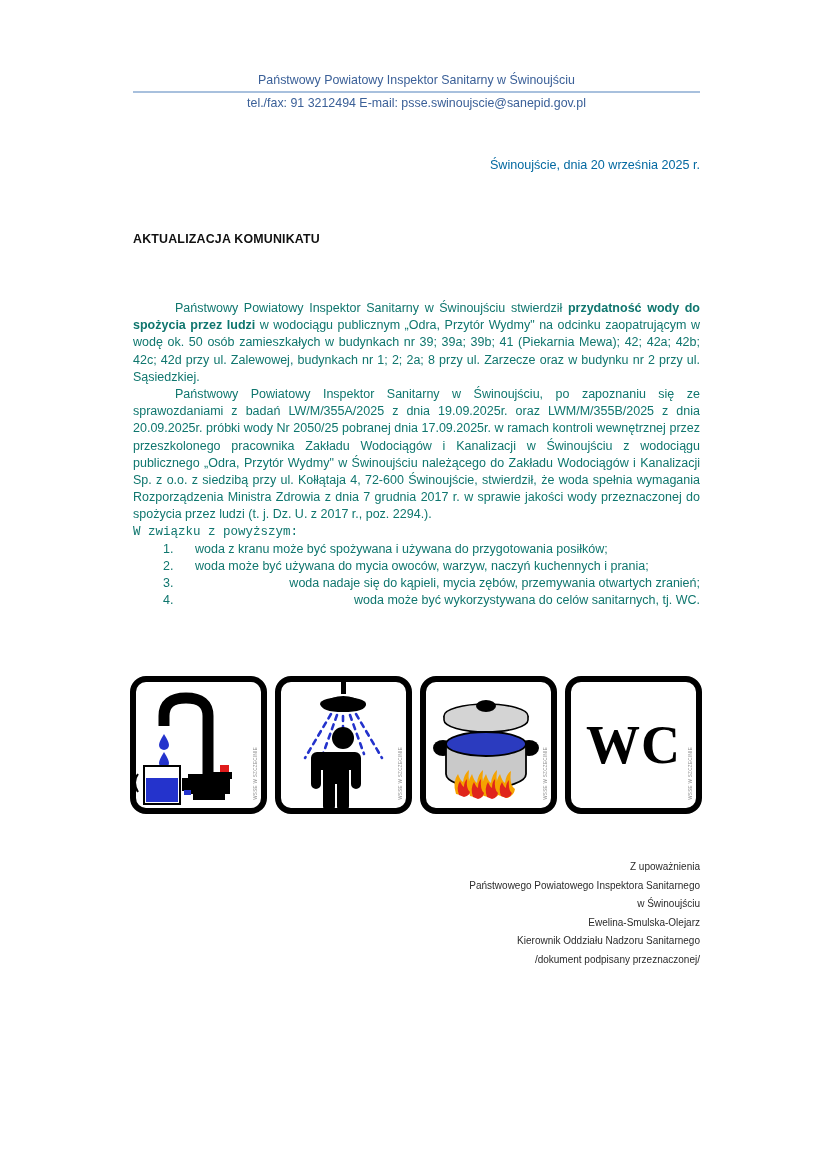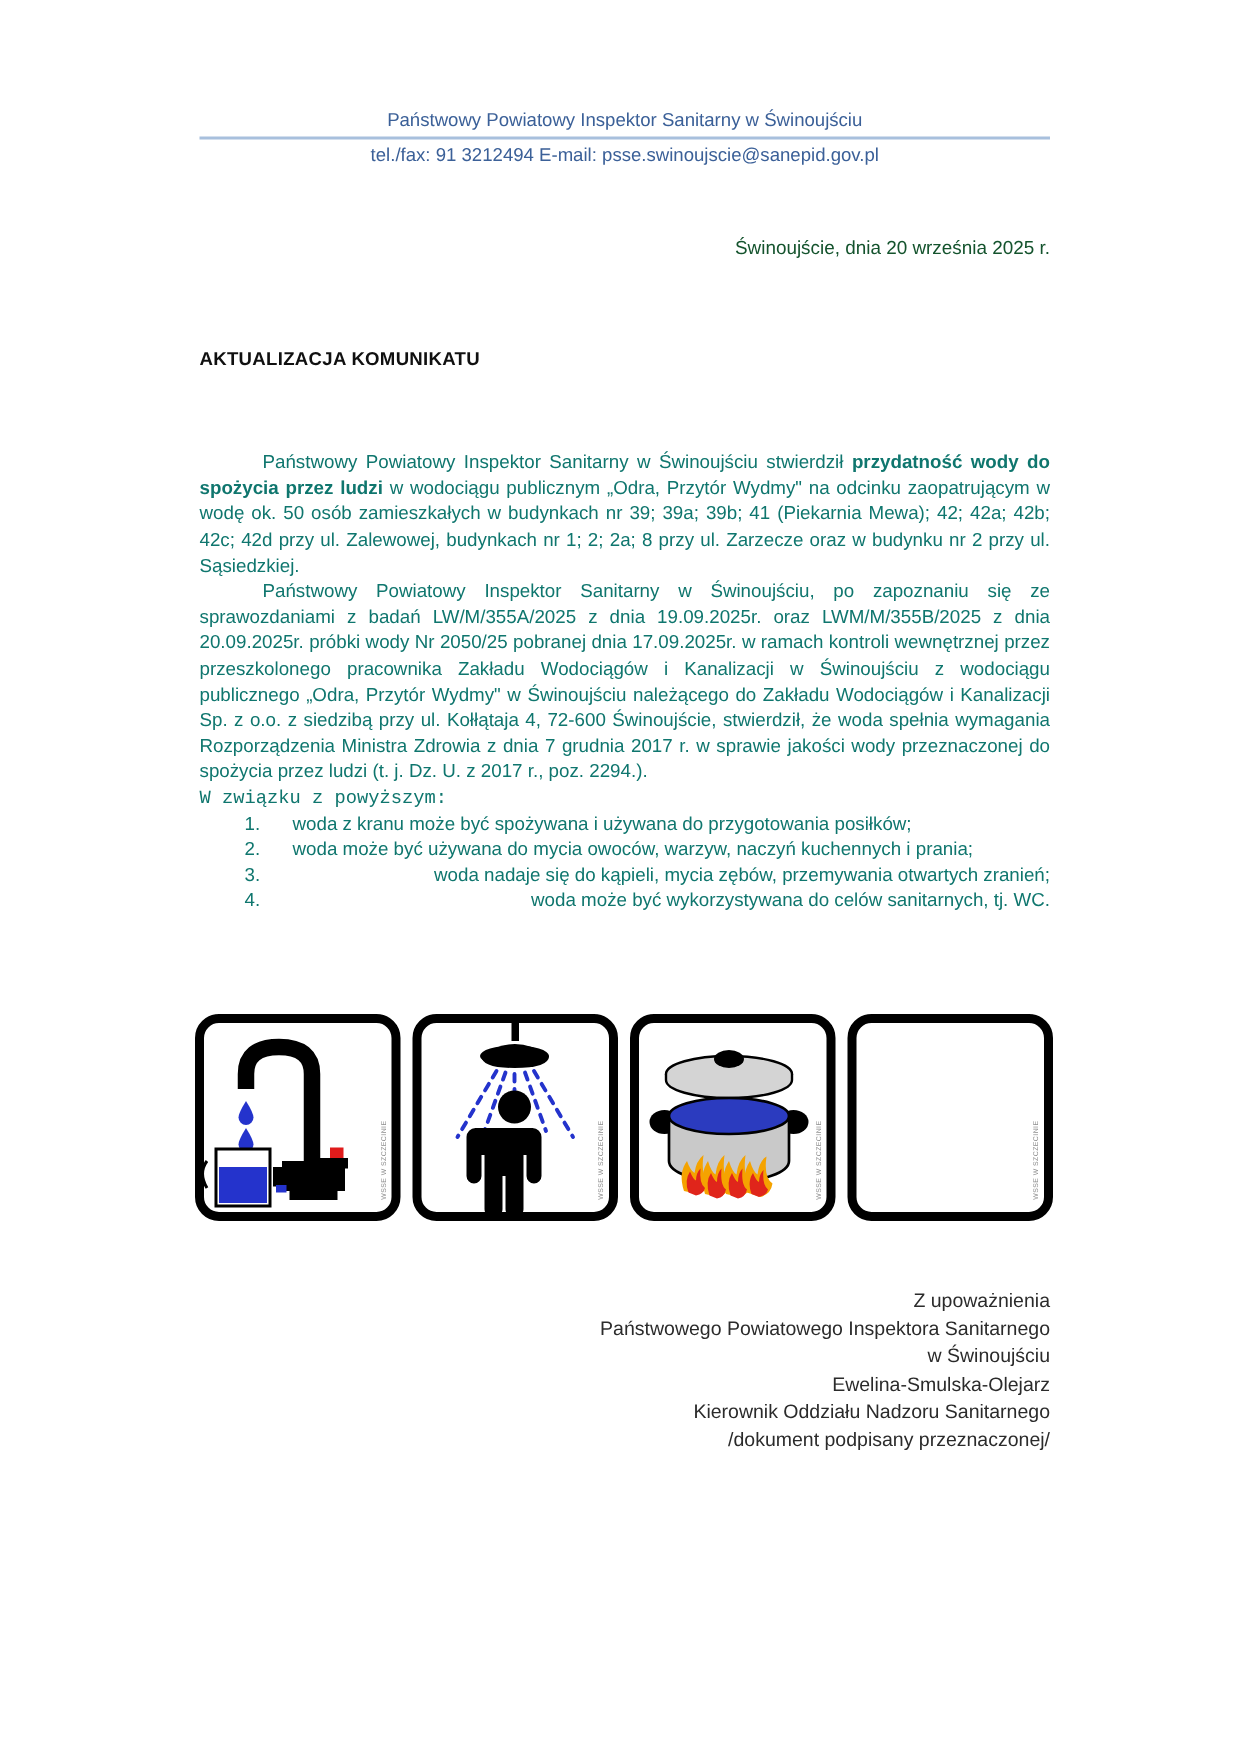--- a/index.html
+++ b/index.html
@@ -46,21 +46,21 @@
   }
 
   
   .date-line {
     position: absolute;
     left: 133px;
     top: 158px;
     width: 567px;
     text-align: right;
     font-size: 12.6px;
-    color: #14532d;
+    color: #0369a1;
   }
 
   
   .doc-title {
     position: absolute;
     left: 133px;
     top: 232px;
     width: 567px;
     font-size: 12.4px;
     font-weight: bold;
@@ -166,21 +166,21 @@
     letter-spacing: 1px;
   }
 
   
   .signature {
     position: absolute;
     left: 300px;
     top: 858px;
     width: 400px;
     text-align: right;
-    font-size: 13px;
+    font-size: 10px;
     line-height: 18.5px;
     color: #2b2b2b;
   }
 </style>
 </head>
 <body>
 
 <div class="page">
 
   <div class="letterhead">
@@ -278,20 +278,21 @@
           <path d="M33 113 q-3 -8 1 -14 q2 5 4 6 q0 -5 3 -8 q-1 10 3 13 q-1 4 -6 5 z" fill="#e0251b"></path>
           <path d="M47 115 q-3 -9 1 -15 q2 5 4 6 q0 -6 3 -9 q-1 11 3 14 q-1 5 -6 6 z" fill="#e0251b"></path>
           <path d="M61 115 q-3 -9 1 -15 q2 5 4 6 q0 -6 3 -9 q-1 11 3 14 q-1 5 -6 6 z" fill="#e0251b"></path>
           <path d="M75 114 q-3 -8 1 -14 q2 5 4 6 q0 -5 3 -8 q-1 10 3 13 q-1 4 -6 5 z" fill="#e0251b"></path>
         </g>
       </svg>
       <div class="wm">WSSE W SZCZECINIE</div>
     </div>
 
     <div class="picto">
+      <div class="wc-text">WC</div>
       <div class="wm">WSSE W SZCZECINIE</div>
     </div>
 
   </div>
 
   <div class="signature">
     <div>Z upoważnienia</div>
     <div>Państwowego Powiatowego Inspektora Sanitarnego</div>
     <div>w Świnoujściu</div>
     <div>Ewelina-Smulska-Olejarz</div>

